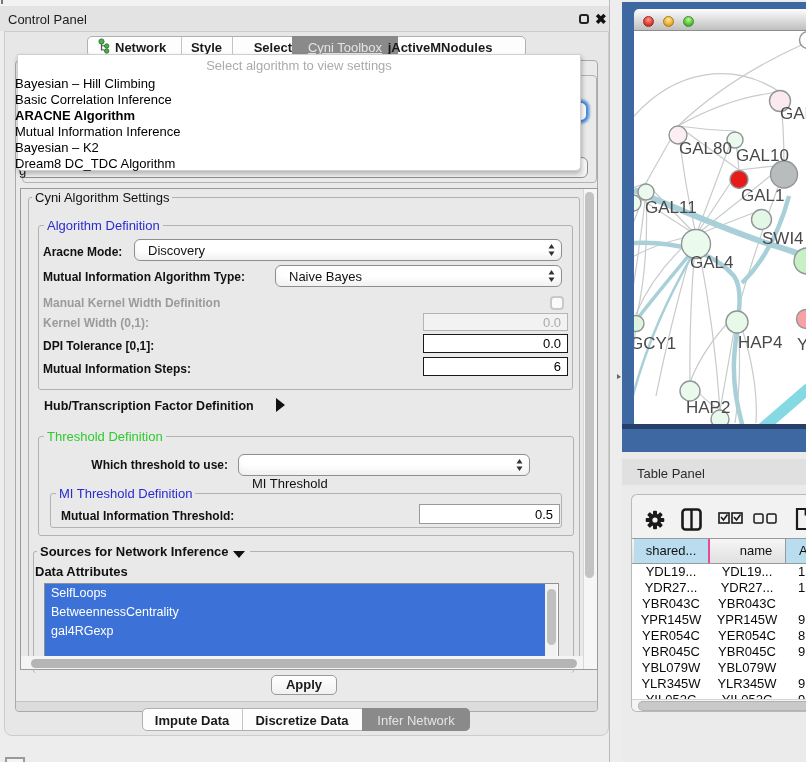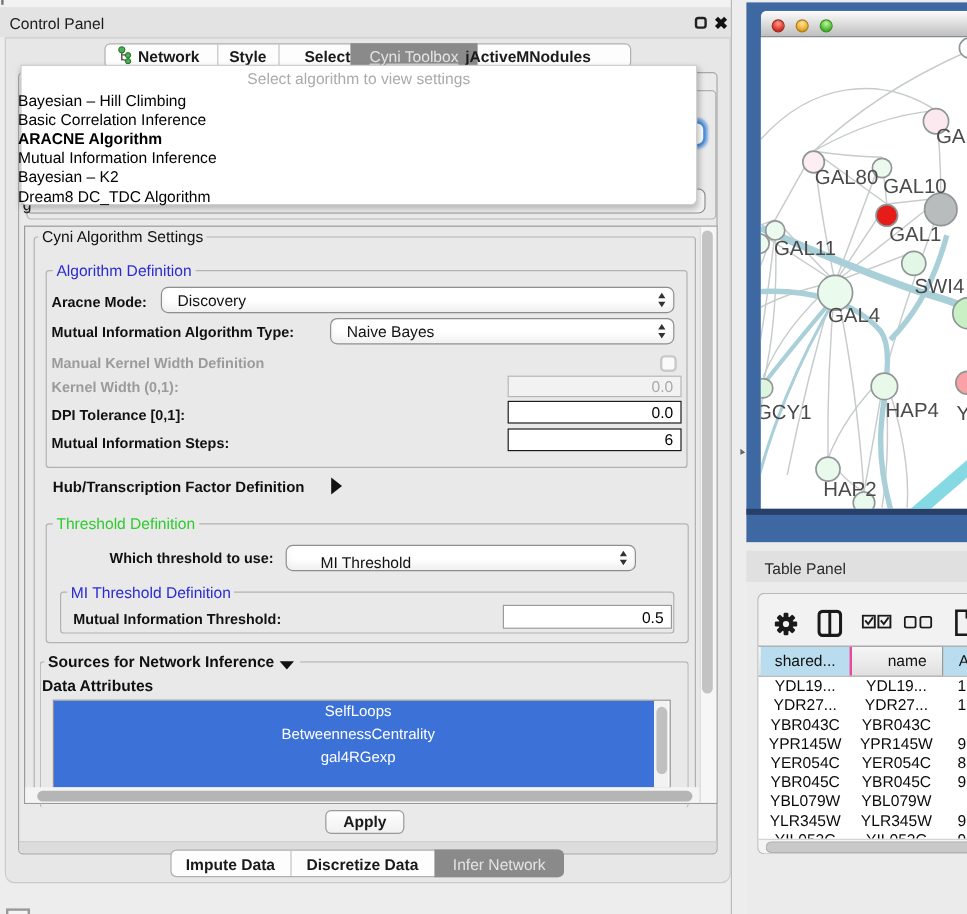--- a/index.html
+++ b/index.html
@@ -84,40 +84,40 @@
 <div class="abs lbl" style="left:44px;top:399px;font-size:12.5px;">Hub/Transcription Factor Definition</div>
 <svg class="abs" style="left:274px;top:397px;" width="12" height="16">
     <path d="M2 1 L11 8 L2 15 Z" fill="#111"></path>
   </svg>
 
 <div class="grp" style="left:38px;top:436px;width:536px;height:100px;">
     <span class="gt" style="left:5px;color:#2ecc2e;">Threshold Definition</span>
   </div>
 <div class="abs lbl" style="left:0;top:458px;width:228px;text-align:right;">Which threshold to use:</div>
 <div class="combo" style="left:238px;top:454px;width:292px;height:22px;">
-    <span style="position:absolute;left:13px;top:6px;margin-left:15px;">MI Threshold</span>
+    <span style="position:absolute;left:13px;top:21px;">MI Threshold</span>
 <svg class="ar" width="7" height="12">
       <path d="M3.5 0 L6.5 4.5 L0.5 4.5 Z M3.5 12 L6.5 7.5 L0.5 7.5 Z" fill="#333"></path>
     </svg>
   </div>
 <div class="grp" style="left:50px;top:493px;width:512px;height:35px;">
     <span class="gt" style="left:5px;color:#2b2bd0;">MI Threshold Definition</span>
   </div>
 <div class="abs lbl" style="left:61px;top:509px;">Mutual Information Threshold:</div>
 <div class="fld" style="left:419px;top:504px;width:141px;height:20px;border:1px solid #9a9a9a;line-height:19px;">0.5</div>
 
 <div class="grp" style="left:33px;top:551px;width:541px;height:122px;border-bottom:none;">
     <span class="gt" style="left:3px;color:#111;font-weight:bold;">Sources for Network Inference &nbsp;&nbsp;&nbsp;&nbsp;</span>
   </div>
 <svg class="abs" style="left:232px;top:549px;" width="14" height="10">
     <path d="M1 2 L13 2 L7 9 Z" fill="#111"></path>
   </svg>
 <div class="abs lbl" style="left:35px;top:564px;font-size:13px;">Data Attributes</div>
 <div class="abs" style="left:44px;top:583px;width:515px;height:74px;background:#ffffff;border:1px solid #919191;overflow:hidden;">
- <div style="position:absolute;left:0;top:0;width:501px;height:74px;background:#3c72d8;color:#fff;font-size:12.5px;text-align:center;">
+ <div style="position:absolute;left:0;top:0;width:501px;height:74px;background:#3c72d8;color:#fff;font-size:12.5px;">
   <div style="padding:2px 0 0 6px;height:19px;">SelfLoops</div>
   <div style="padding:2px 0 0 6px;height:19px;">BetweennessCentrality</div>
   <div style="padding:2px 0 0 6px;height:19px;">gal4RGexp</div>
  </div>
  <div style="position:absolute;right:1px;top:0;width:12px;height:74px;background:#f2f2f2;"></div>
  <div style="position:absolute;right:2px;top:5px;width:9px;height:56px;background:#c0c0c0;border-radius:5px;"></div>
 </div>
 
 <div class="abs" style="left:21px;top:656px;width:562px;height:13px;background:#f4f4f4;"></div>
 <div class="abs" style="left:31px;top:659px;width:546px;height:9px;background:#b5b5b5;border-radius:5px;"></div>

